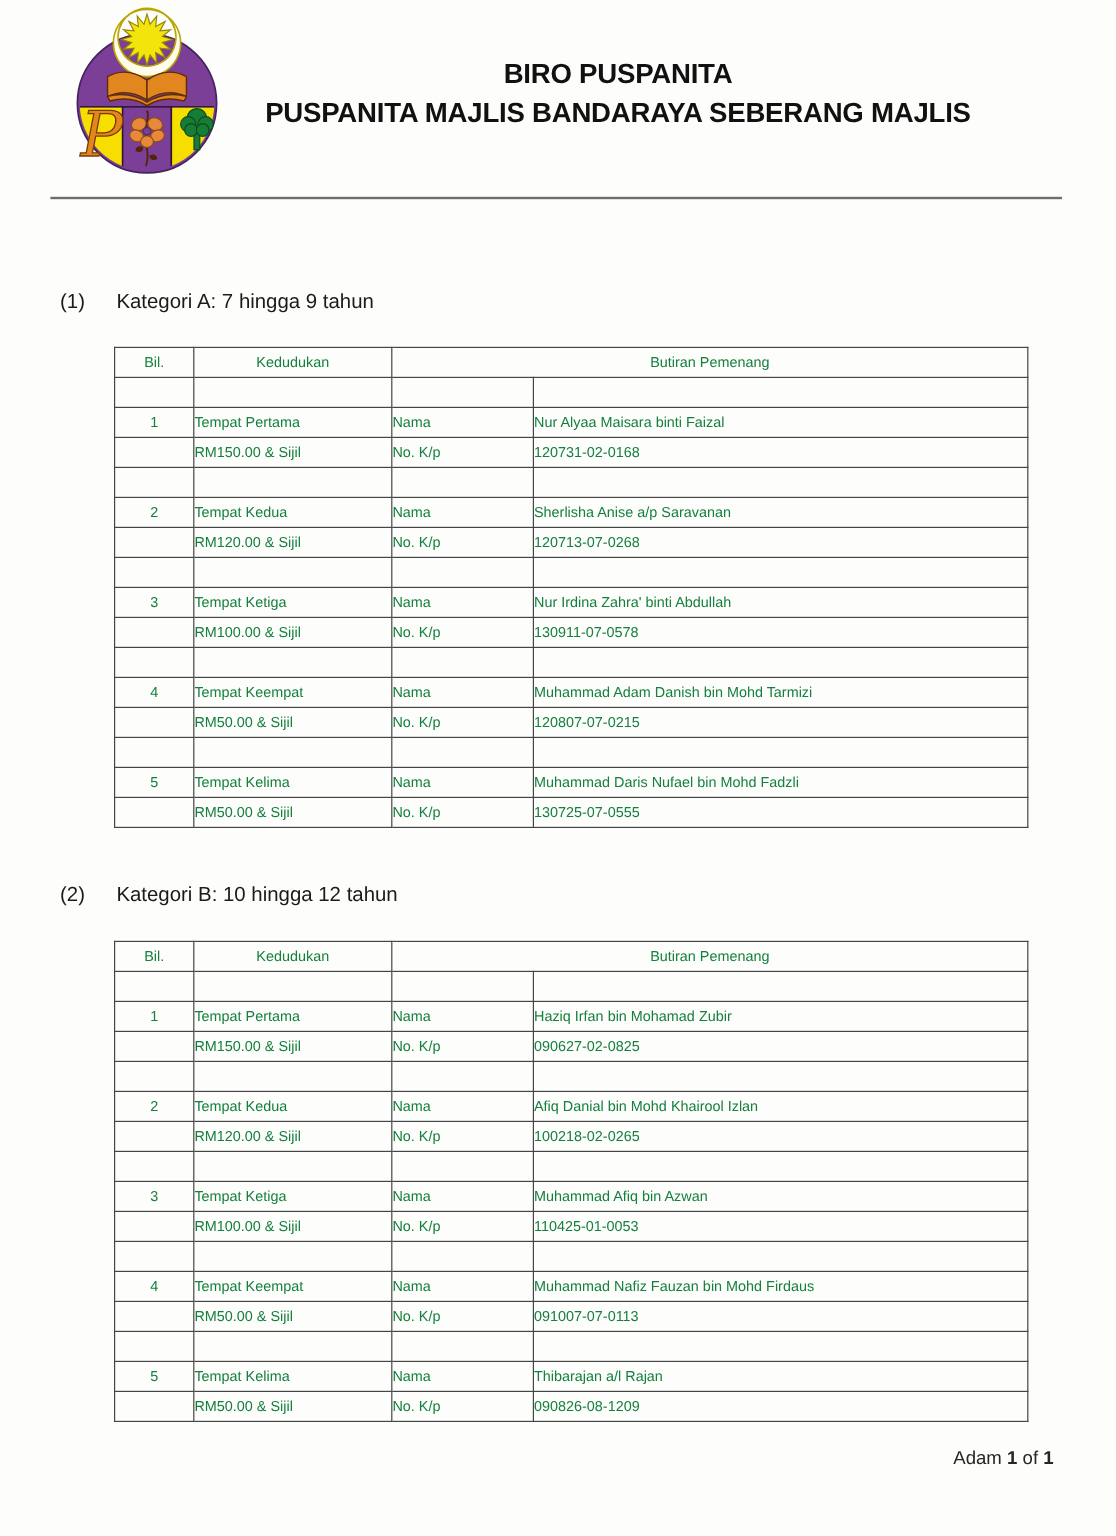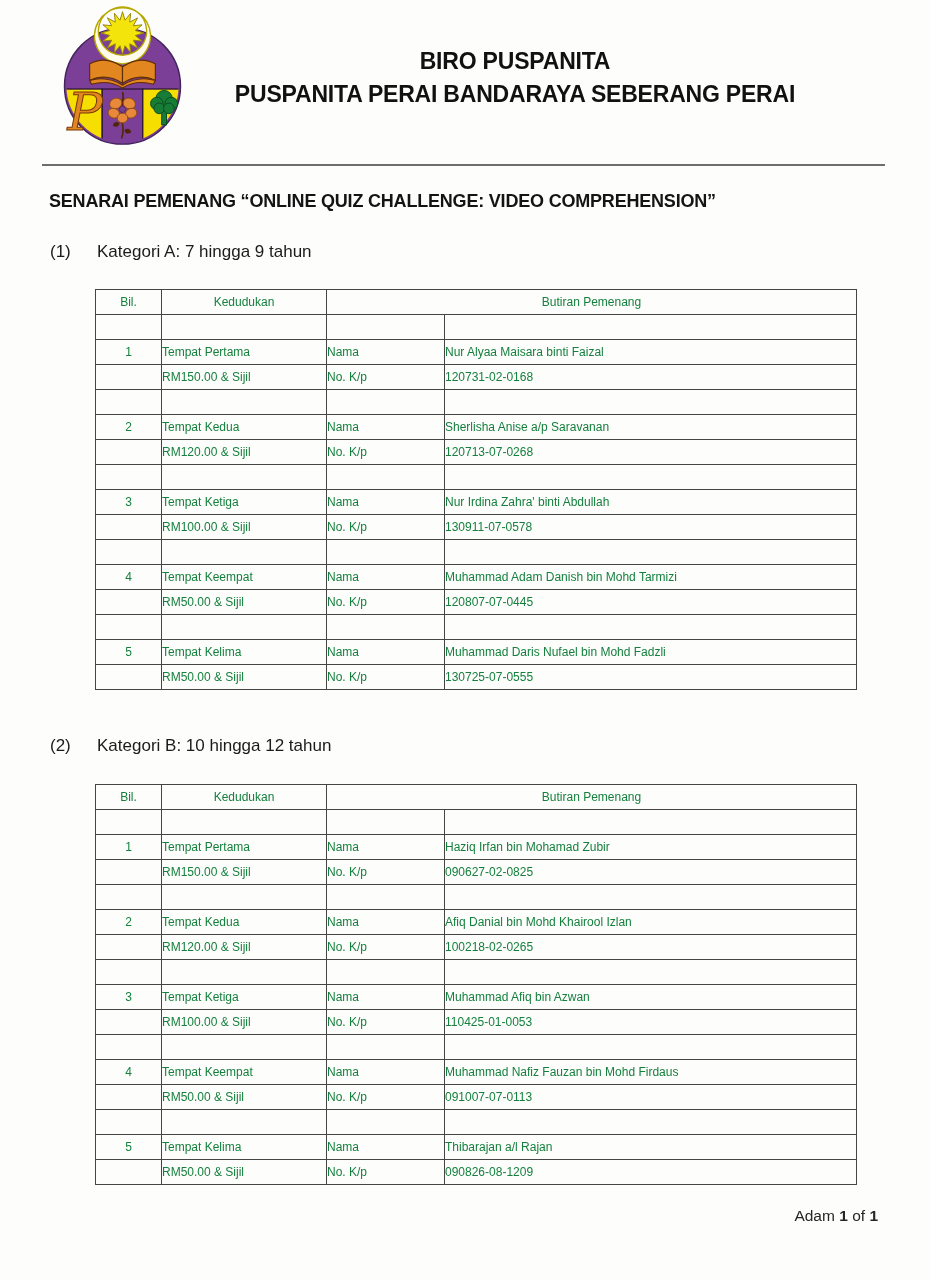--- a/index.html
+++ b/index.html
@@ -79,26 +79,25 @@
       <g stroke="#5f2d05" stroke-width="1.2" fill="#e2861f">
         <path d="M75,66 C62,57 50,58 41,63 L41,80 C52,75 64,76 75,83 Z"></path>
         <path d="M75,66 C88,57 100,58 109,63 L109,80 C98,75 86,76 75,83 Z"></path>
         <path d="M41,80 C52,77 64,78 75,85 C86,78 98,77 109,80 L107,84 C96,81 84,82 75,88 C66,82 54,81 43,84 Z"></path>
       </g>
     </svg>
   </div>
 
   <div class="org">
     <div>BIRO PUSPANITA</div>
-    <div>PUSPANITA PERAI BANDARAYA SEBERANG PERAI</div>
+    <div>PUSPANITA MAJLIS BANDARAYA SEBERANG MAJLIS</div>
   </div>
 
   <div class="rule"></div>
 
-  <div class="doc-title">SENARAI PEMENANG “ONLINE QUIZ CHALLENGE: VIDEO COMPREHENSION”</div>
 
   <div class="sec sec-a">
     <span class="num">(1)</span><span>Kategori A: 7 hingga 9 tahun</span>
   </div>
 
   <table class="winners ta">
     <colgroup>
         <col style="width:66px">
         <col style="width:165px">
         <col style="width:118px">
@@ -177,21 +176,21 @@
       <tr>
         <td class="c-bil">4</td>
         <td class="c-ked">Tempat Keempat</td>
         <td class="c-lbl">Nama</td>
         <td class="c-val">Muhammad Adam Danish bin Mohd Tarmizi</td>
       </tr>
       <tr>
         <td class="c-bil"></td>
         <td class="c-ked">RM50.00 &amp; Sijil</td>
         <td class="c-lbl">No. K/p</td>
-        <td class="c-val">120807-07-0445</td>
+        <td class="c-val">120807-07-0215</td>
       </tr>
 
       <tr class="sp">
           <td></td>
           <td></td>
           <td></td>
           <td></td>
         </tr>
       <tr>
         <td class="c-bil">5</td>

